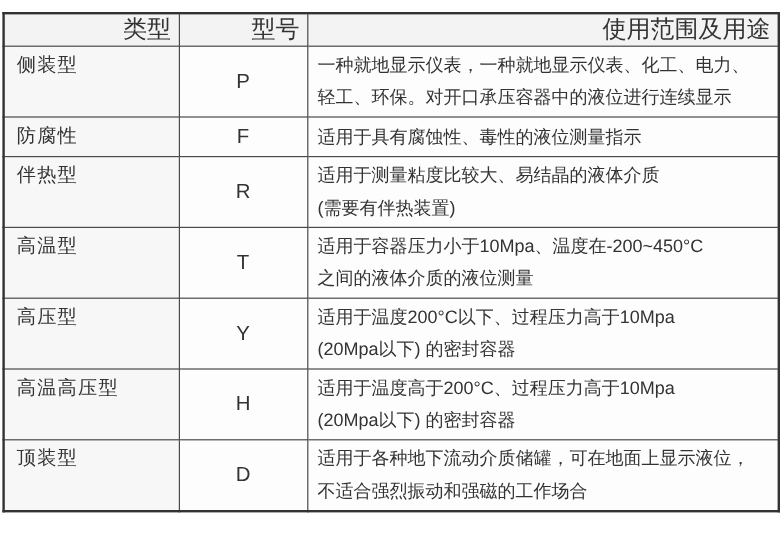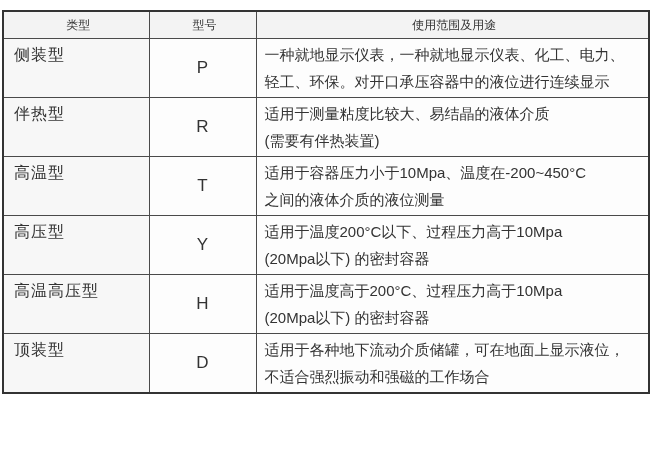--- a/index.html
+++ b/index.html
@@ -26,22 +26,22 @@
     width:646px;
     border:2px solid var(--border-outer);
     background:var(--cell-bg);
   }
   th,td{
     border:1px solid var(--border-inner);
     color:var(--text);
     font-weight:400;
   }
   th{
-    text-align:center;
-    font-size:12px;
+    text-align:right;
+    font-size:20px;
     line-height:20px;
     padding:3px 6px 3px 10px;
     background:var(--header-bg);
   }
   td.col-type{
     font-size:16px;
     line-height:26px;
     padding:3px 6px 3px 10px;
     vertical-align:top;
     background:var(--type-col-bg);
@@ -80,20 +80,25 @@
       </tr>
     </thead>
     <tbody>
         <tr>
           <td class="col-type">侧装型</td>
           <td class="col-model">P</td>
           <td class="col-usage">一种就地显示仪表，一种就地显示仪表、化工、电力、
 轻工、环保。对开口承压容器中的液位进行连续显示</td>
         </tr>
         <tr>
+          <td class="col-type">防腐性</td>
+          <td class="col-model">F</td>
+          <td class="col-usage">适用于具有腐蚀性、毒性的液位测量指示</td>
+        </tr>
+        <tr>
           <td class="col-type">伴热型</td>
           <td class="col-model">R</td>
           <td class="col-usage">适用于测量粘度比较大、易结晶的液体介质
 (需要有伴热装置)</td>
         </tr>
         <tr>
           <td class="col-type">高温型</td>
           <td class="col-model">T</td>
           <td class="col-usage">适用于容器压力小于10Mpa、温度在-200~450°C
 之间的液体介质的液位测量</td>

